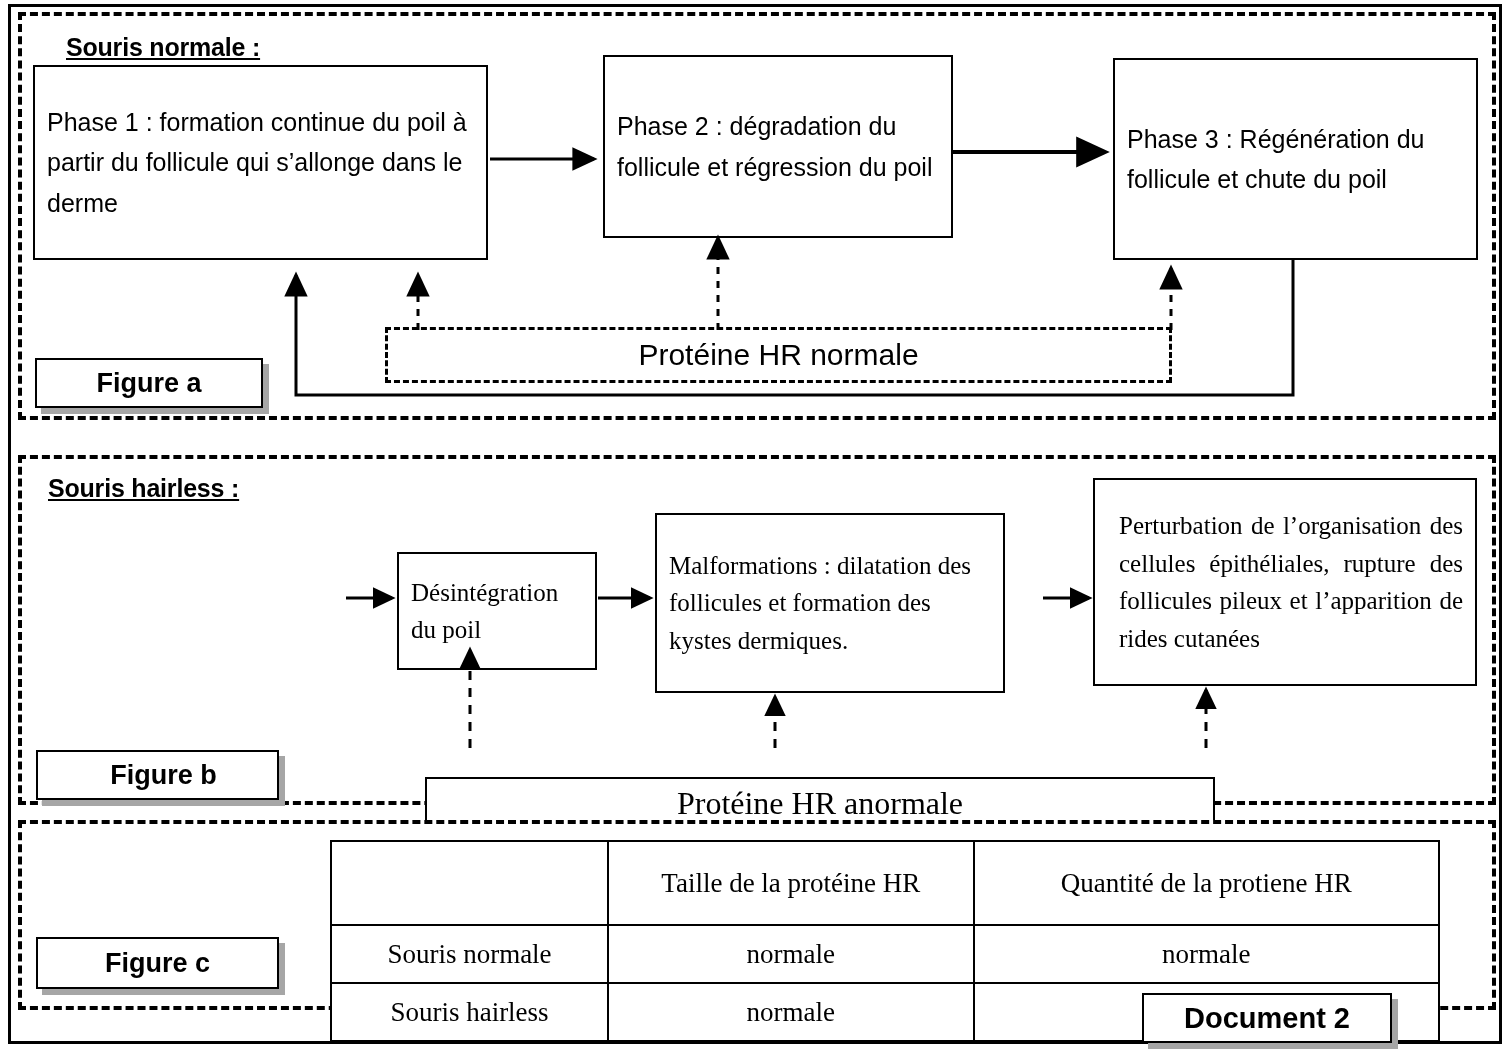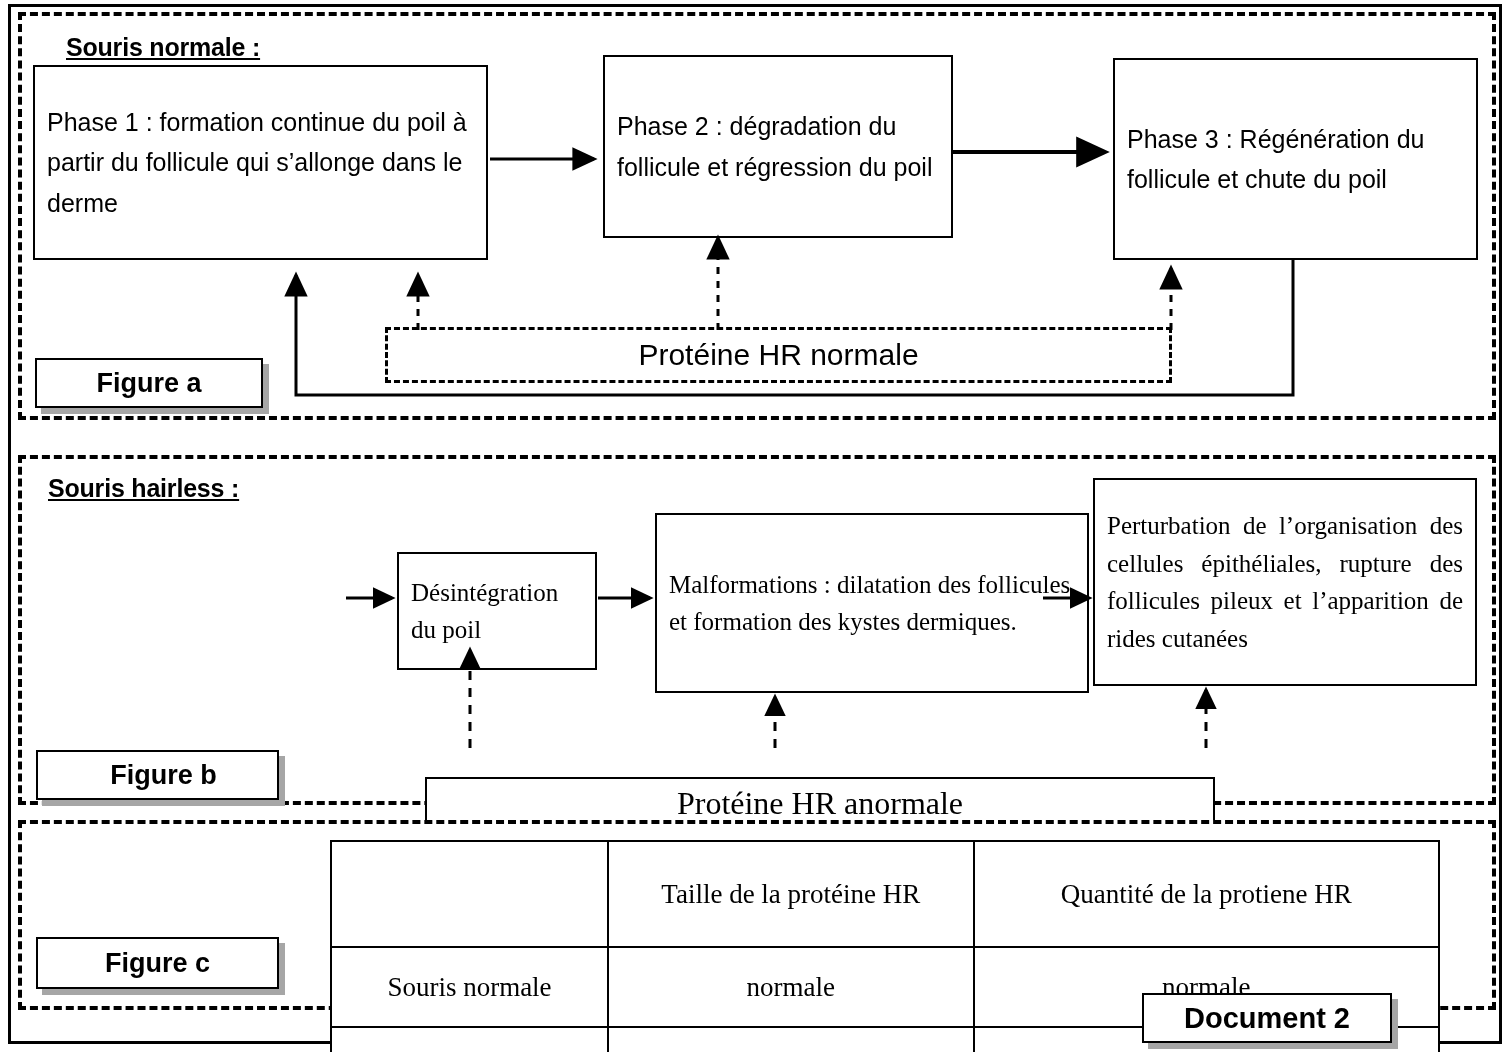--- a/index.html
+++ b/index.html
@@ -60,21 +60,21 @@
   }
   .boxA.center .txt{text-align:left;}
 
   
   .boxB .txt{
     font-family:"Liberation Serif", serif;
     font-size:25px;
     line-height:1.5;
     text-align:left;
   }
-  .boxB.justify .txt{text-align:justify;text-align-last:left;}
+  .boxB.justify .txt{text-align:justify;text-align-last:left;margin-left:12px;}
 
   
   .protein-dashed{
     position:absolute;
     border:3px dashed #000;
     box-sizing:border-box;
     background:#fff;
     display:flex;align-items:center;justify-content:center;
     font-family:"Liberation Sans", sans-serif;
     font-size:30px;
@@ -111,21 +111,21 @@
     border-collapse:collapse;
     width:100%;
     font-family:"Liberation Serif", serif;
     font-size:27px;
     background:#fff;
   }
   table.hr-table td,table.hr-table th{
     border:2px solid #000;
     text-align:center;
     font-weight:normal;
-    padding:16px 6px;
+    padding:5px 6px;
     background:#fff;
   }
   table.hr-table tr.head td{height:72px;vertical-align:middle;}
   table.hr-table tr.body td{height:46px;}
   .col-a{width:25%;}
   .col-b{width:33%;}
   .col-c{width:42%;}
 
   
   #wires{position:absolute;left:0;top:0;width:1512px;height:1052px;pointer-events:none;z-index:5;}
@@ -217,21 +217,21 @@
 
   <div class="panel" id="panel-b"></div>
 
   <div class="section-title" style="left:48px;top:474px;">Souris hairless :</div>
 
 
   <div class="box boxB" id="b-desintegration" style="left:397px;top:552px;width:200px;height:118px;">
     <span class="txt">Désintégration du poil</span>
   </div>
 
-  <div class="box boxB" id="b-malformations" style="left:655px;top:513px;width:434px;height:180px;">
+  <div class="box boxB" id="b-malformations" style="left:655px;top:513px;width:350px;height:180px;">
     <span class="txt">Malformations : dilatation des follicules et formation des kystes dermiques.</span>
   </div>
 
   <div class="box boxB justify" id="b-perturbation" style="left:1093px;top:478px;width:384px;height:208px;">
     <span class="txt">Perturbation de l’organisation des cellules épithéliales, rupture des follicules pileux et l’apparition de rides cutanées</span>
   </div>
 
   <div class="protein-solid" id="b-protein" style="left:425px;top:745px;width:790px;height:52px;">
     <span>Protéine HR anormale</span>
   </div>

